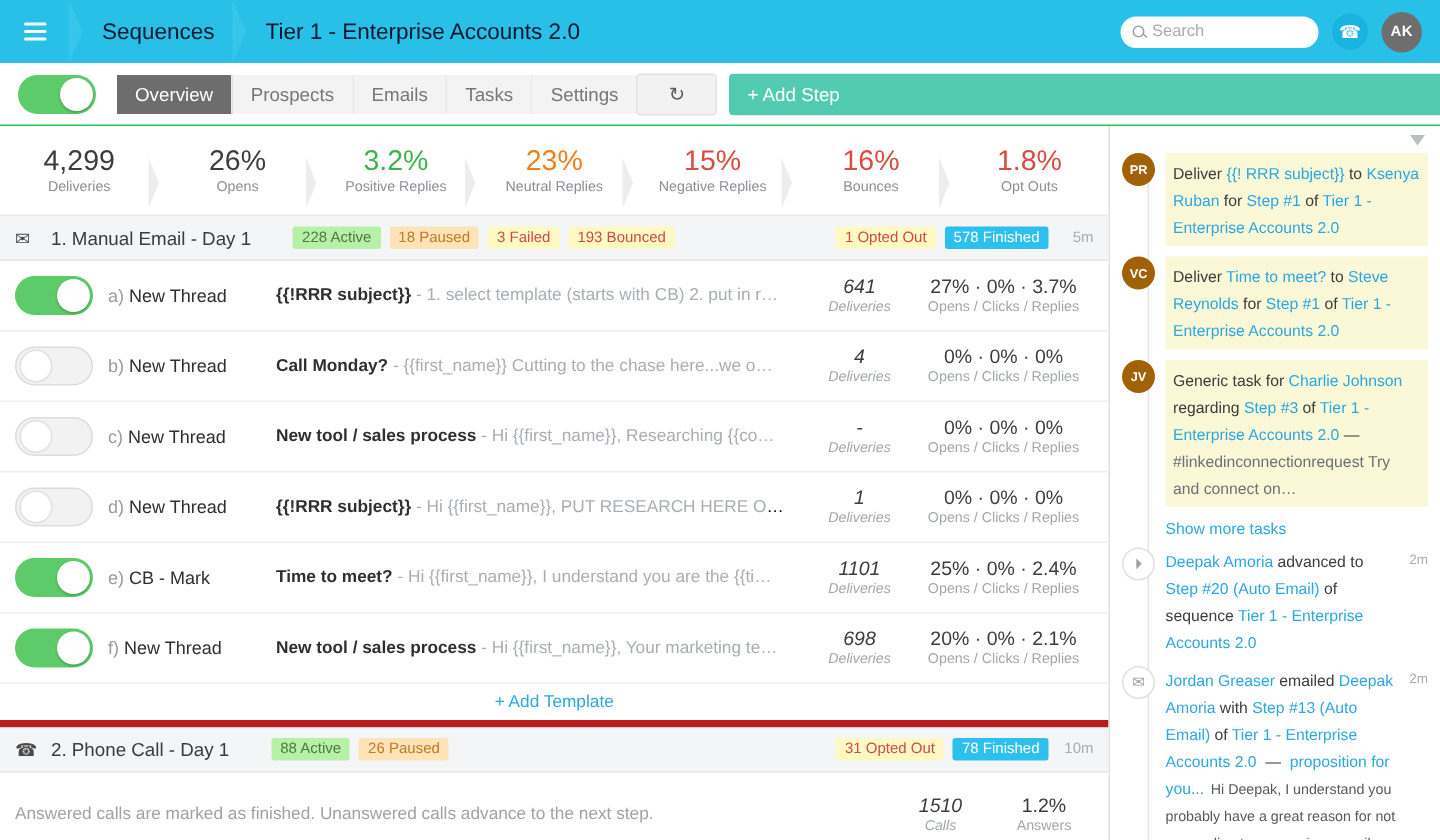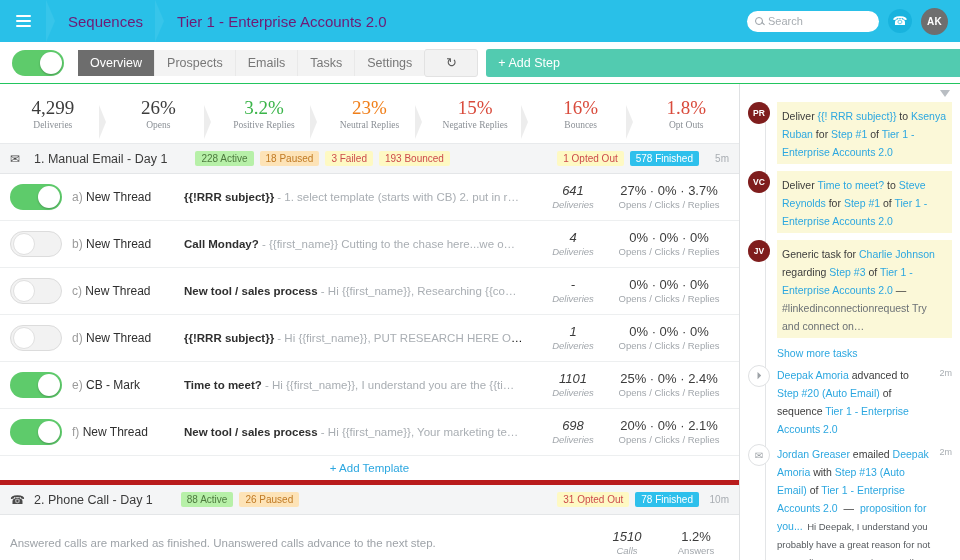--- a/index.html
+++ b/index.html
@@ -13,21 +13,21 @@
   
   .topbar {
     height: 42px; background: #29c0e8; display: flex; align-items: center;
     flex: 0 0 42px; position: relative;
   }
   .hamburger { width: 46px; height: 42px; display: flex; flex-direction: column;
     align-items: center; justify-content: center; gap: 3px; cursor: pointer; }
   .hamburger i { display: block; width: 15px; height: 2px; background: #fff; border-radius: 1px; }
   .crumb-sep { width: 0; height: 0; border-top: 21px solid transparent;
     border-bottom: 21px solid transparent; border-left: 9px solid #37c5ea; }
-  .crumb { color: #701a75; font-size: 15px; padding: 0 12px 0 13px; white-space: nowrap; }
+  .crumb { color: #0f172a; font-size: 15px; padding: 0 12px 0 13px; white-space: nowrap; }
   .crumb.first { font-size: 15px; }
   .topbar-right { margin-left: auto; display: flex; align-items: center; gap: 9px; padding-right: 12px; }
   .search {
     width: 132px; height: 21px; background: #fff; border-radius: 11px;
     display: flex; align-items: center; padding: 0 8px; gap: 5px;
   }
   .search .mag { width: 8px; height: 8px; border: 1.4px solid #9aa0a6; border-radius: 50%;
     position: relative; flex: 0 0 auto; }
   .search .mag:after { content: ""; position: absolute; width: 4px; height: 1.4px;
     background: #9aa0a6; transform: rotate(45deg); right: -3px; bottom: 0px; }
@@ -64,21 +64,21 @@
   .addstep { display: flex; height: 28px; border-radius: 3px; overflow: hidden; cursor: pointer; }
   .addstep .main { background: #52cbb0; color: #fff; font-size: 12.5px; padding: 0 12px;
     display: flex; align-items: center; gap: 5px; }
 
   
   .body { flex: 1 1 auto; display: flex; min-height: 0; }
   .main { width: 740px; flex: 0 0 740px; background: #fff; overflow: hidden;
     border-right: 1px solid #dfe1e3; position: relative; }
 
   
-  .metrics { display: flex; height: 60px; align-items: center; border-bottom: 1px solid #e8eaec; font-family: Liberation Serif, serif; }
+  .metrics { display: flex; height: 60px; align-items: center; border-bottom: 1px solid #e8eaec; }
   .metric { flex: 1 1 0; text-align: center; position: relative; padding: 0 2px; }
   .metric:not(:last-child):after {
     content: ""; position: absolute; right: 0; top: 8px; width: 0; height: 0;
     border-top: 17px solid transparent; border-bottom: 17px solid transparent;
     border-left: 7px solid #ededed;
   }
   .metric .val { font-size: 19px; color: #3c3c3c; line-height: 22px; }
   .metric .lbl { font-size: 9.5px; color: #8b9096; line-height: 12px; }
 
   
@@ -123,21 +123,21 @@
     overflow: hidden; }
   .side-top { height: 18px; display: flex; justify-content: flex-end; align-items: center;
     padding-right: 9px; }
   .funnel { width: 0; height: 0; border-left: 5px solid transparent;
     border-right: 5px solid transparent; border-top: 7px solid #b9bec3; cursor: pointer; }
   .timeline { position: absolute; left: 25px; top: 20px; bottom: 0; width: 1px; background: #e3e5e7; }
   .feed { position: relative; padding-bottom: 4px; }
   .fitem { display: flex; padding: 0 7px 0 8px; margin-bottom: 7px; position: relative; }
   .fav { width: 22px; height: 22px; border-radius: 50%; flex: 0 0 22px; margin-right: 7px;
     display: flex; align-items: center; justify-content: center; font-size: 8.5px;
-    color: #fff; font-weight: bold; background: #7f1d1d; z-index: 2; }
+    color: #fff; font-weight: bold; background: #a16207; z-index: 2; }
   .fic { width: 22px; height: 22px; border-radius: 50%; flex: 0 0 22px; margin-right: 7px;
     display: flex; align-items: center; justify-content: center; font-size: 10px;
     color: #9ca1a6; background: #fff; border: 1px solid #dfe1e3; z-index: 2; }
   .fbody { flex: 1 1 auto; min-width: 0; }
   .highlight { background: #fbf8d8; padding: 4px 5px; }
   .ftxt { font-size: 10.5px; line-height: 13.5px; color: #3c3c3c; word-wrap: break-word; }
   .ftxt .lnk { color: #2ca7e0; }
   .ftxt .grey { color: #6b7075; }
   .fmeta { font-size: 9px; color: #a8adb2; width: 20px; flex: 0 0 20px; text-align: right;
     padding-top: 3px; }

